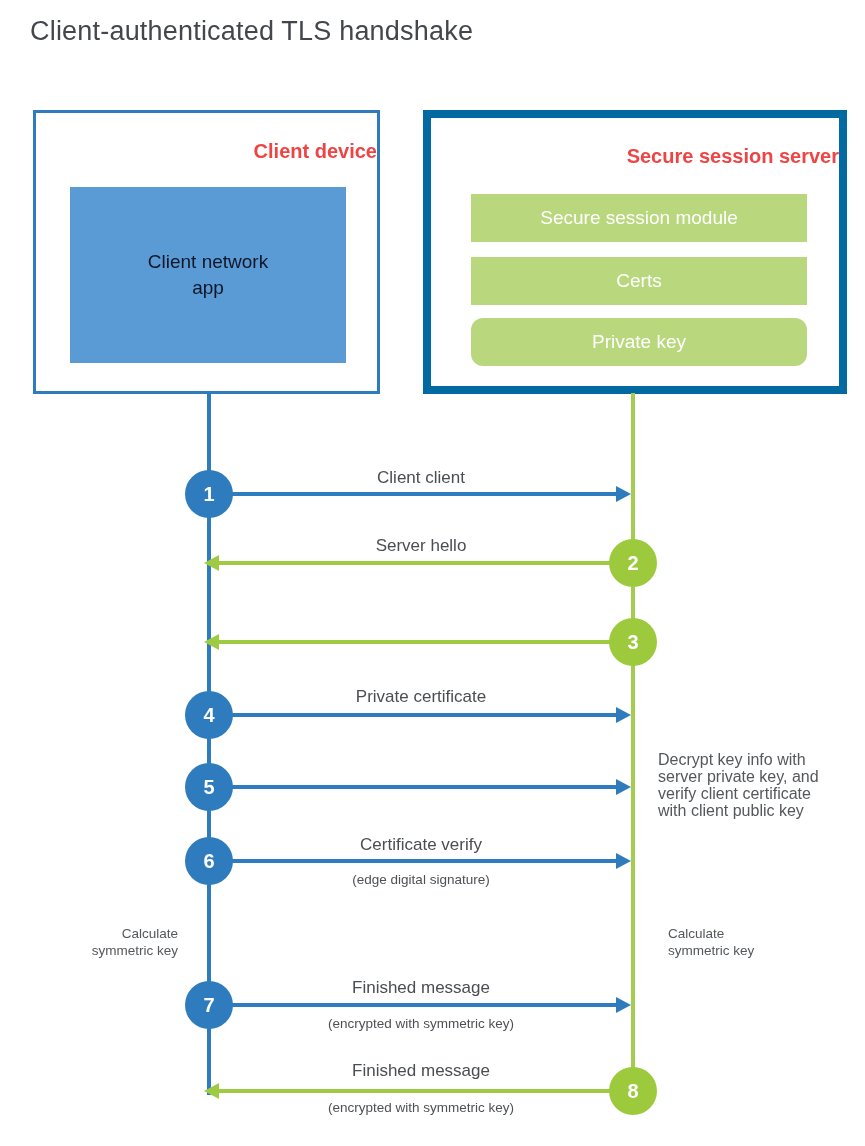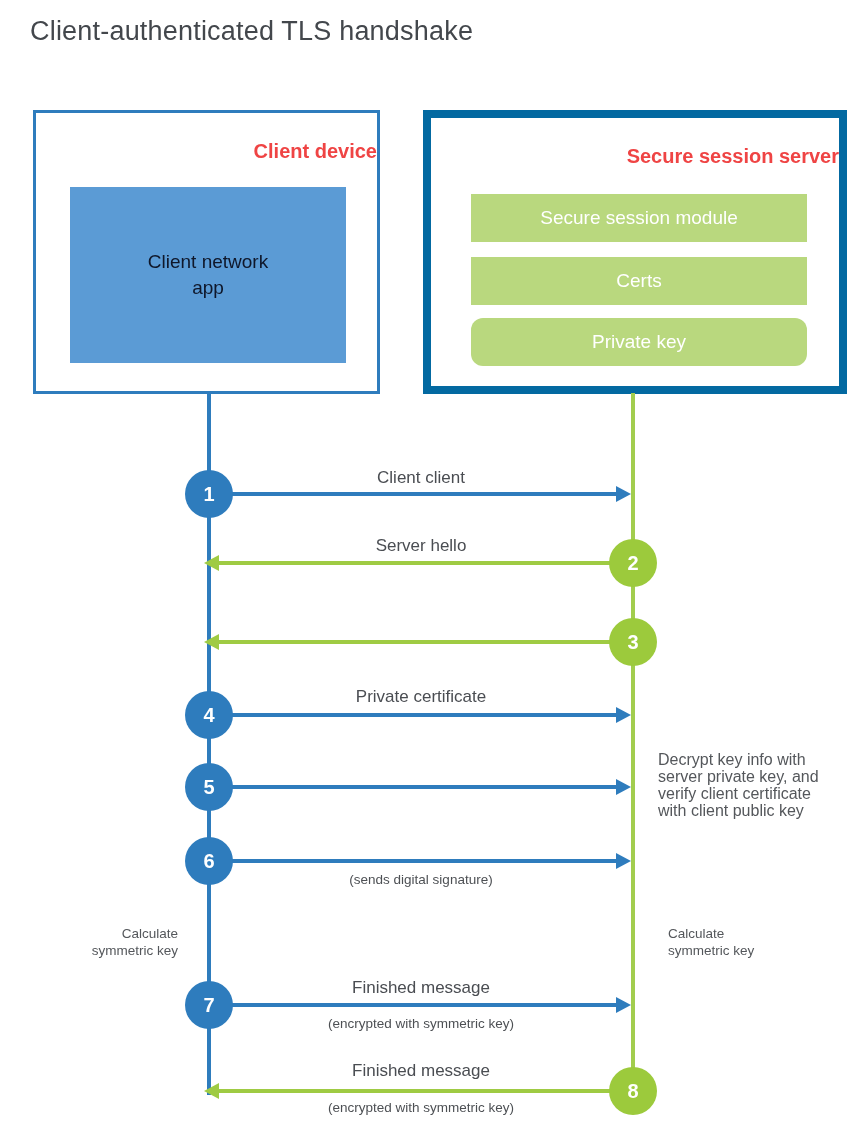--- a/index.html
+++ b/index.html
@@ -96,23 +96,24 @@
 
   <div class="mlabel" style="top:687px">Private certificate</div>
   <div class="aline blue" style="left:211px; top:713px; width:406px"></div>
   <div class="head right" style="left:616px; top:707px"></div>
   <div class="circle blue" style="left:185px; top:691px">4</div>
 
   <div class="aline blue" style="left:211px; top:785px; width:406px"></div>
   <div class="head right" style="left:616px; top:779px"></div>
   <div class="circle blue" style="left:185px; top:763px">5</div>
 
+  <div class="mlabel" style="top:835px">Certificate verify</div>
   <div class="aline blue" style="left:211px; top:859px; width:406px"></div>
   <div class="head right" style="left:616px; top:853px"></div>
-  <div class="msub" style="top:872px">(sends digital signature)</div>
+  <div class="msub" style="top:872px">(edge digital signature)</div>
   <div class="circle blue" style="left:185px; top:837px">6</div>
 
   <div class="mlabel" style="top:978px">Finished message</div>
   <div class="aline blue" style="left:211px; top:1003px; width:406px"></div>
   <div class="head right" style="left:616px; top:997px"></div>
   <div class="msub" style="top:1016px">(encrypted with symmetric key)</div>
   <div class="circle blue" style="left:185px; top:981px">7</div>
 
   <div class="mlabel" style="top:1061px">Finished message</div>
   <div class="aline green" style="left:219px; top:1089px; width:414px"></div>

